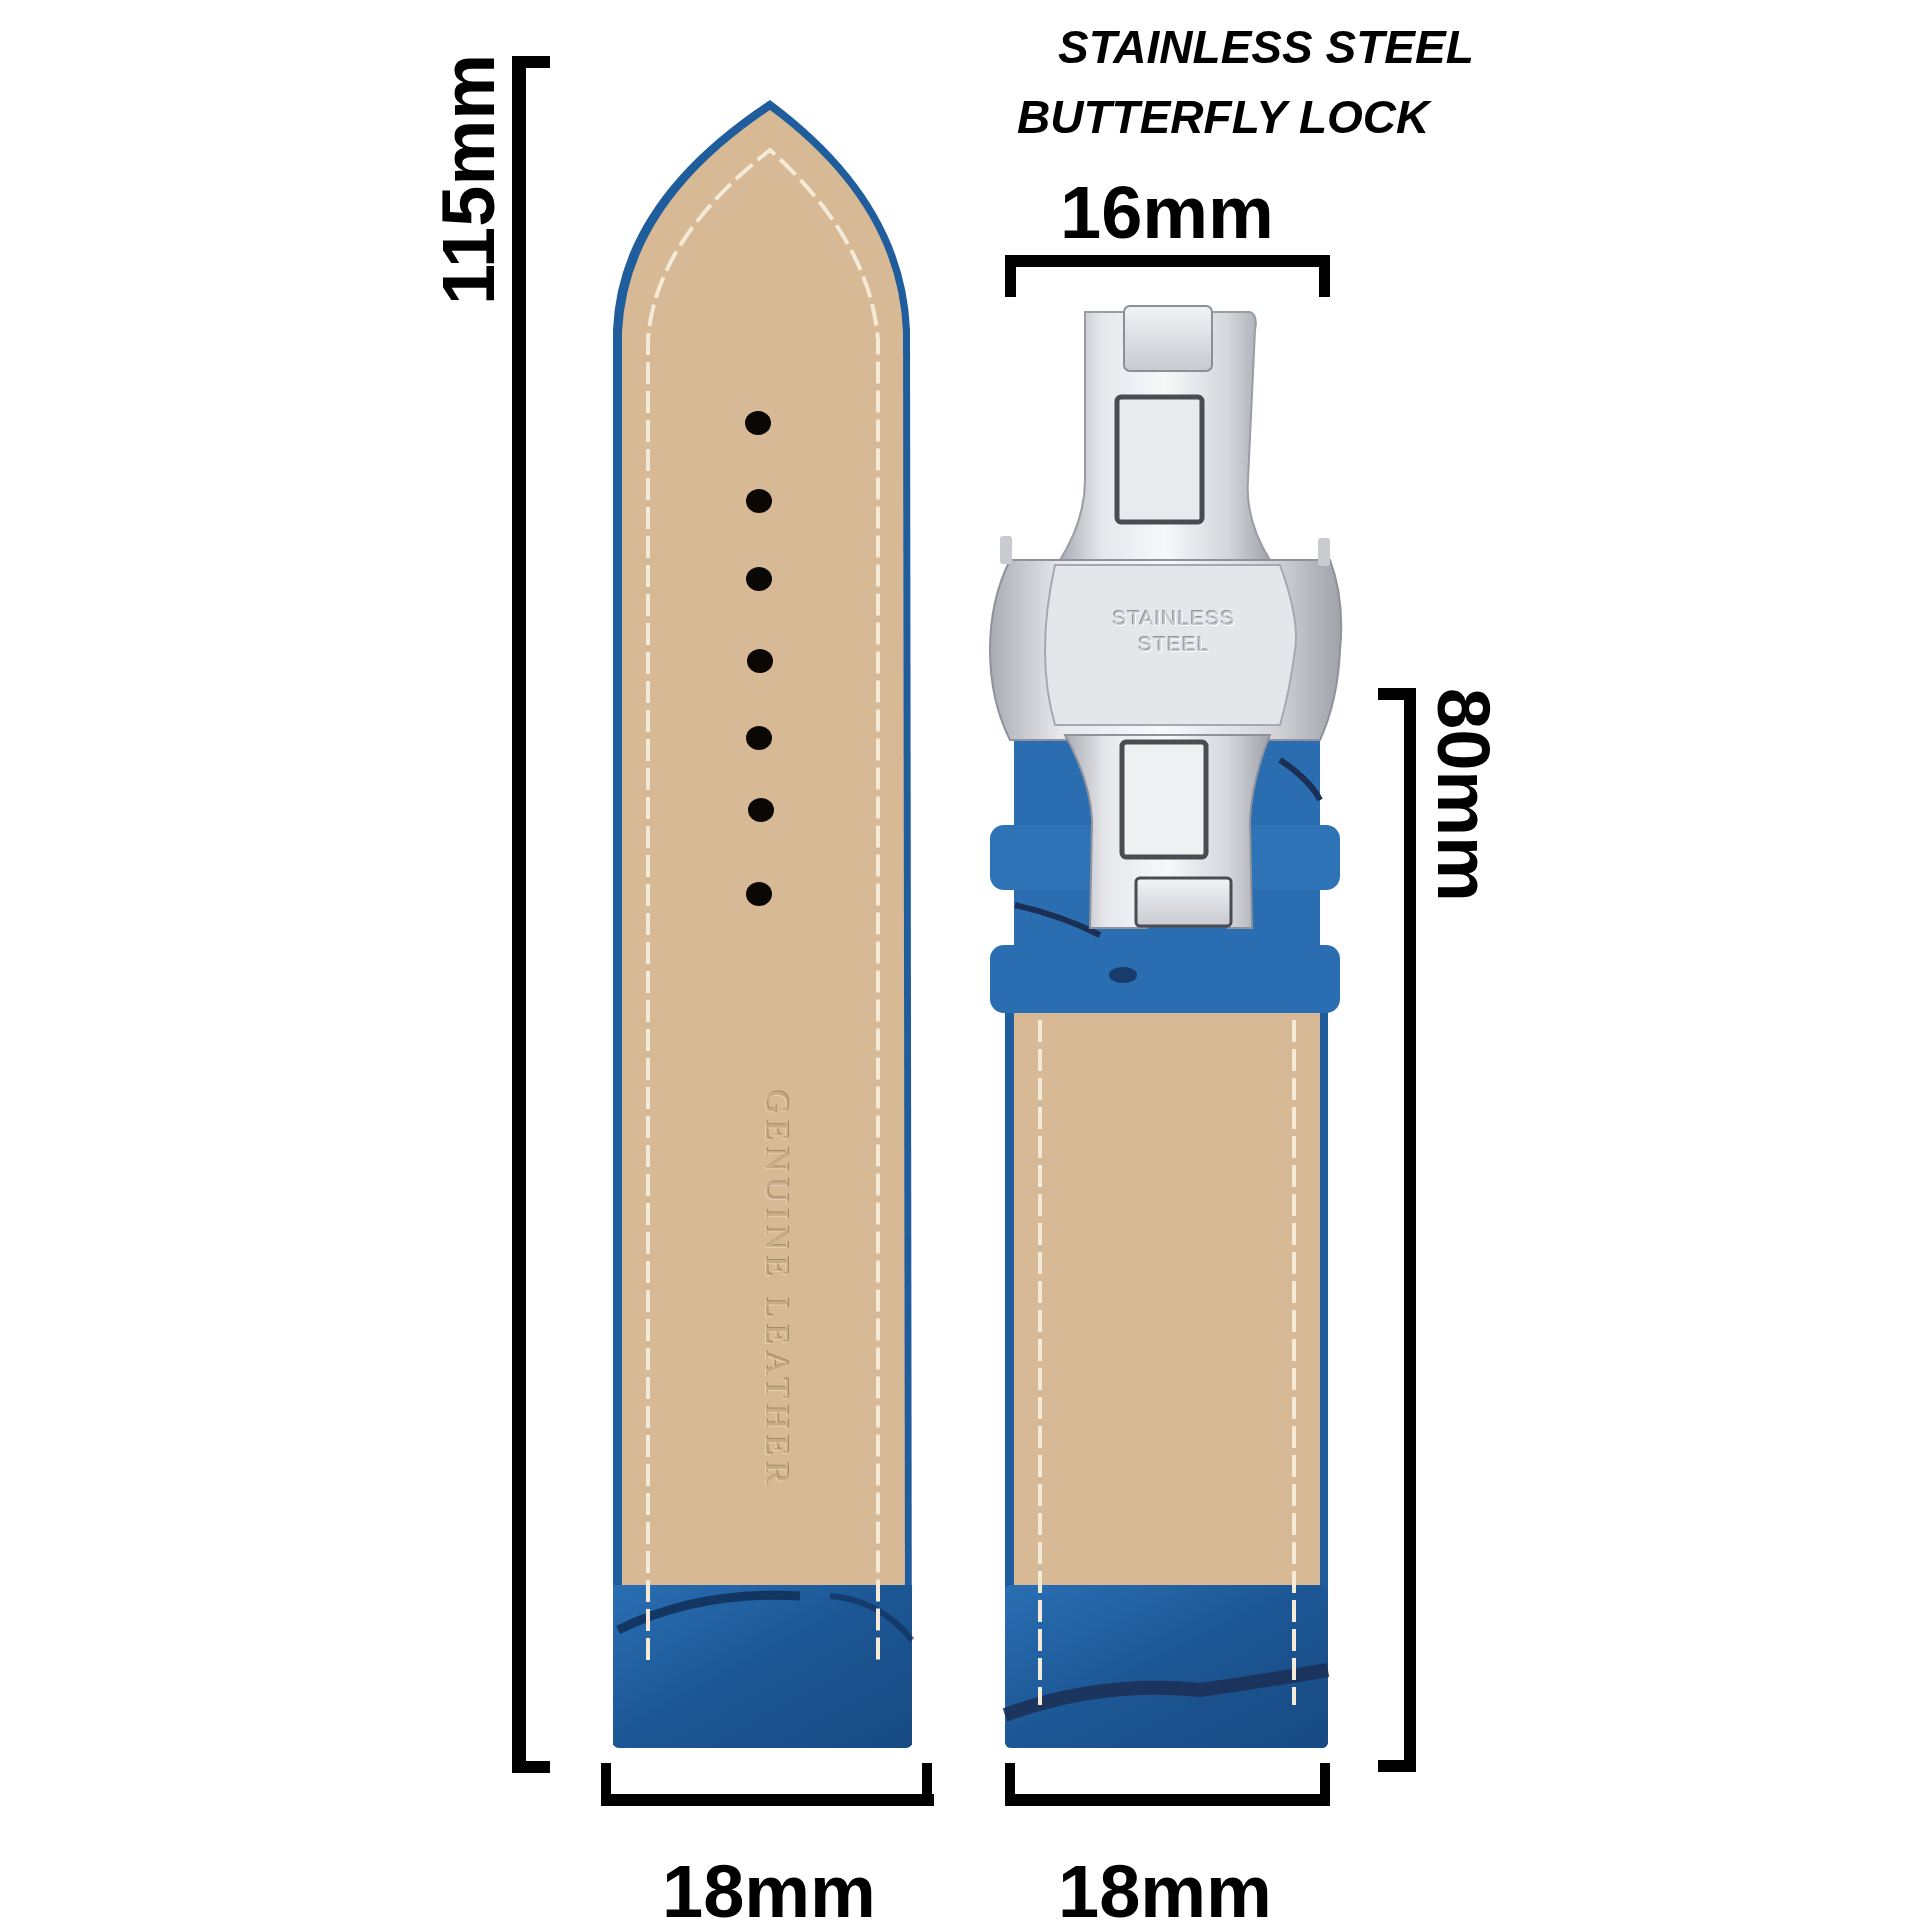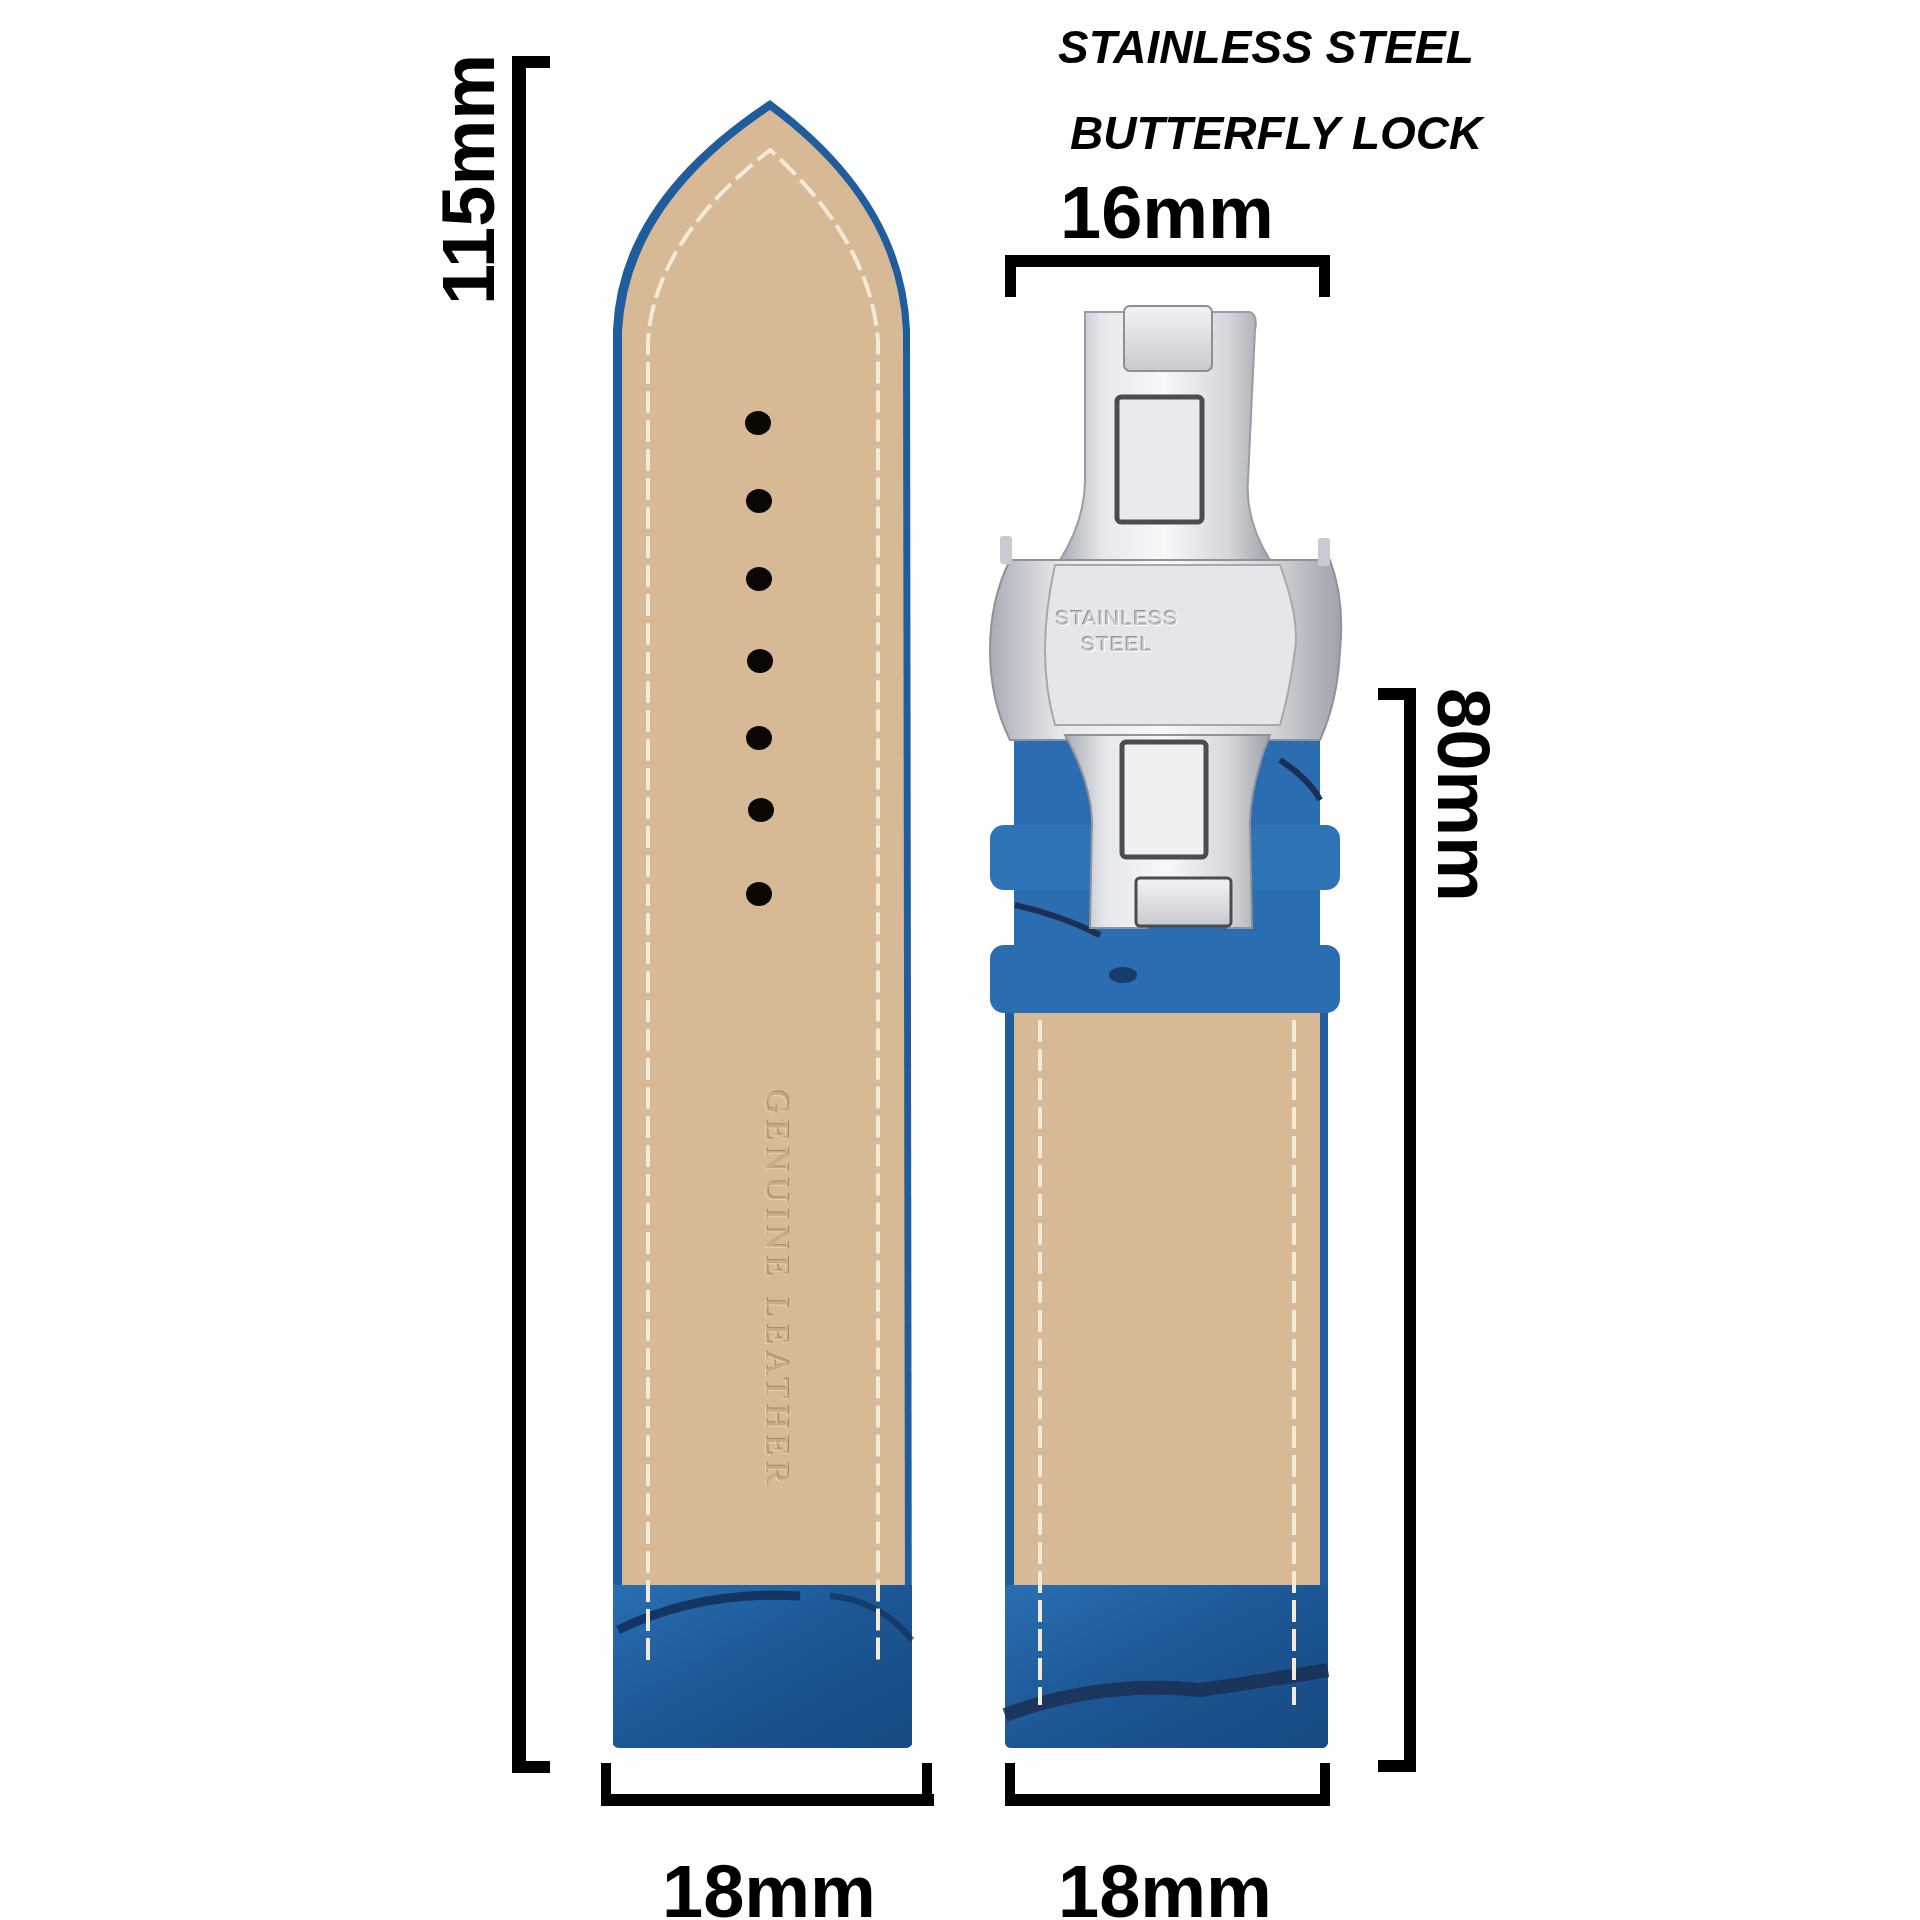--- a/index.html
+++ b/index.html
@@ -18,21 +18,21 @@
             text-shadow: 1px 1px 0 #e6d1b3, -1px -1px 0 #a98a66;
             transform-origin: 0 0; transform: rotate(90deg); white-space: nowrap; }
   .clasp-text { position: absolute; font-family: "Liberation Sans", sans-serif; font-size: 21px;
                 color: #c4c6cb; text-shadow: 1px 1px 0 #ffffff, -1px -1px 0 #8d9096;
                 text-align: center; line-height: 26px; letter-spacing: 1px; }
 </style>
 </head>
 <body>
 
 <div class="label title" style="left:1058px; top:14px;">STAINLESS STEEL</div>
-<div class="label title" style="left:1070px; top:84px;margin-top:16px;">BUTTERFLY LOCK</div>
+<div class="label title" style="left:1017px; top:84px;">BUTTERFLY LOCK</div>
 
 <div>
   <div class="bar" style="left:512px; top:56px; width:14px; height:1717px;"></div>
   <div class="bar" style="left:512px; top:56px; width:38px; height:12px;"></div>
   <div class="bar" style="left:512px; top:1761px; width:38px; height:12px;"></div>
 </div>
 <div class="label dim vert-up" style="left:432px; top:305px;">115mm</div>
 
 <div class="label dim" style="left:1060px; top:176px;">16mm</div>
 <div>
@@ -141,16 +141,16 @@
   <div class="hole" style="left:746px; top:489px;"></div>
   <div class="hole" style="left:746px; top:567px;"></div>
   <div class="hole" style="left:747px; top:649px;"></div>
   <div class="hole" style="left:746px; top:726px;"></div>
   <div class="hole" style="left:748px; top:798px;"></div>
   <div class="hole" style="left:746px; top:882px;"></div>
 </div>
 
 <div class="emboss">GENUINE LEATHER</div>
 
-<div class="clasp-text" style="left:1047px; top:605px; width:140px;">
+<div class="clasp-text" style="left:1104px; top:605px; width:140px;">
   <div>STAINLESS</div>
   <div>STEEL</div>
 </div>
 
 </body></html>

